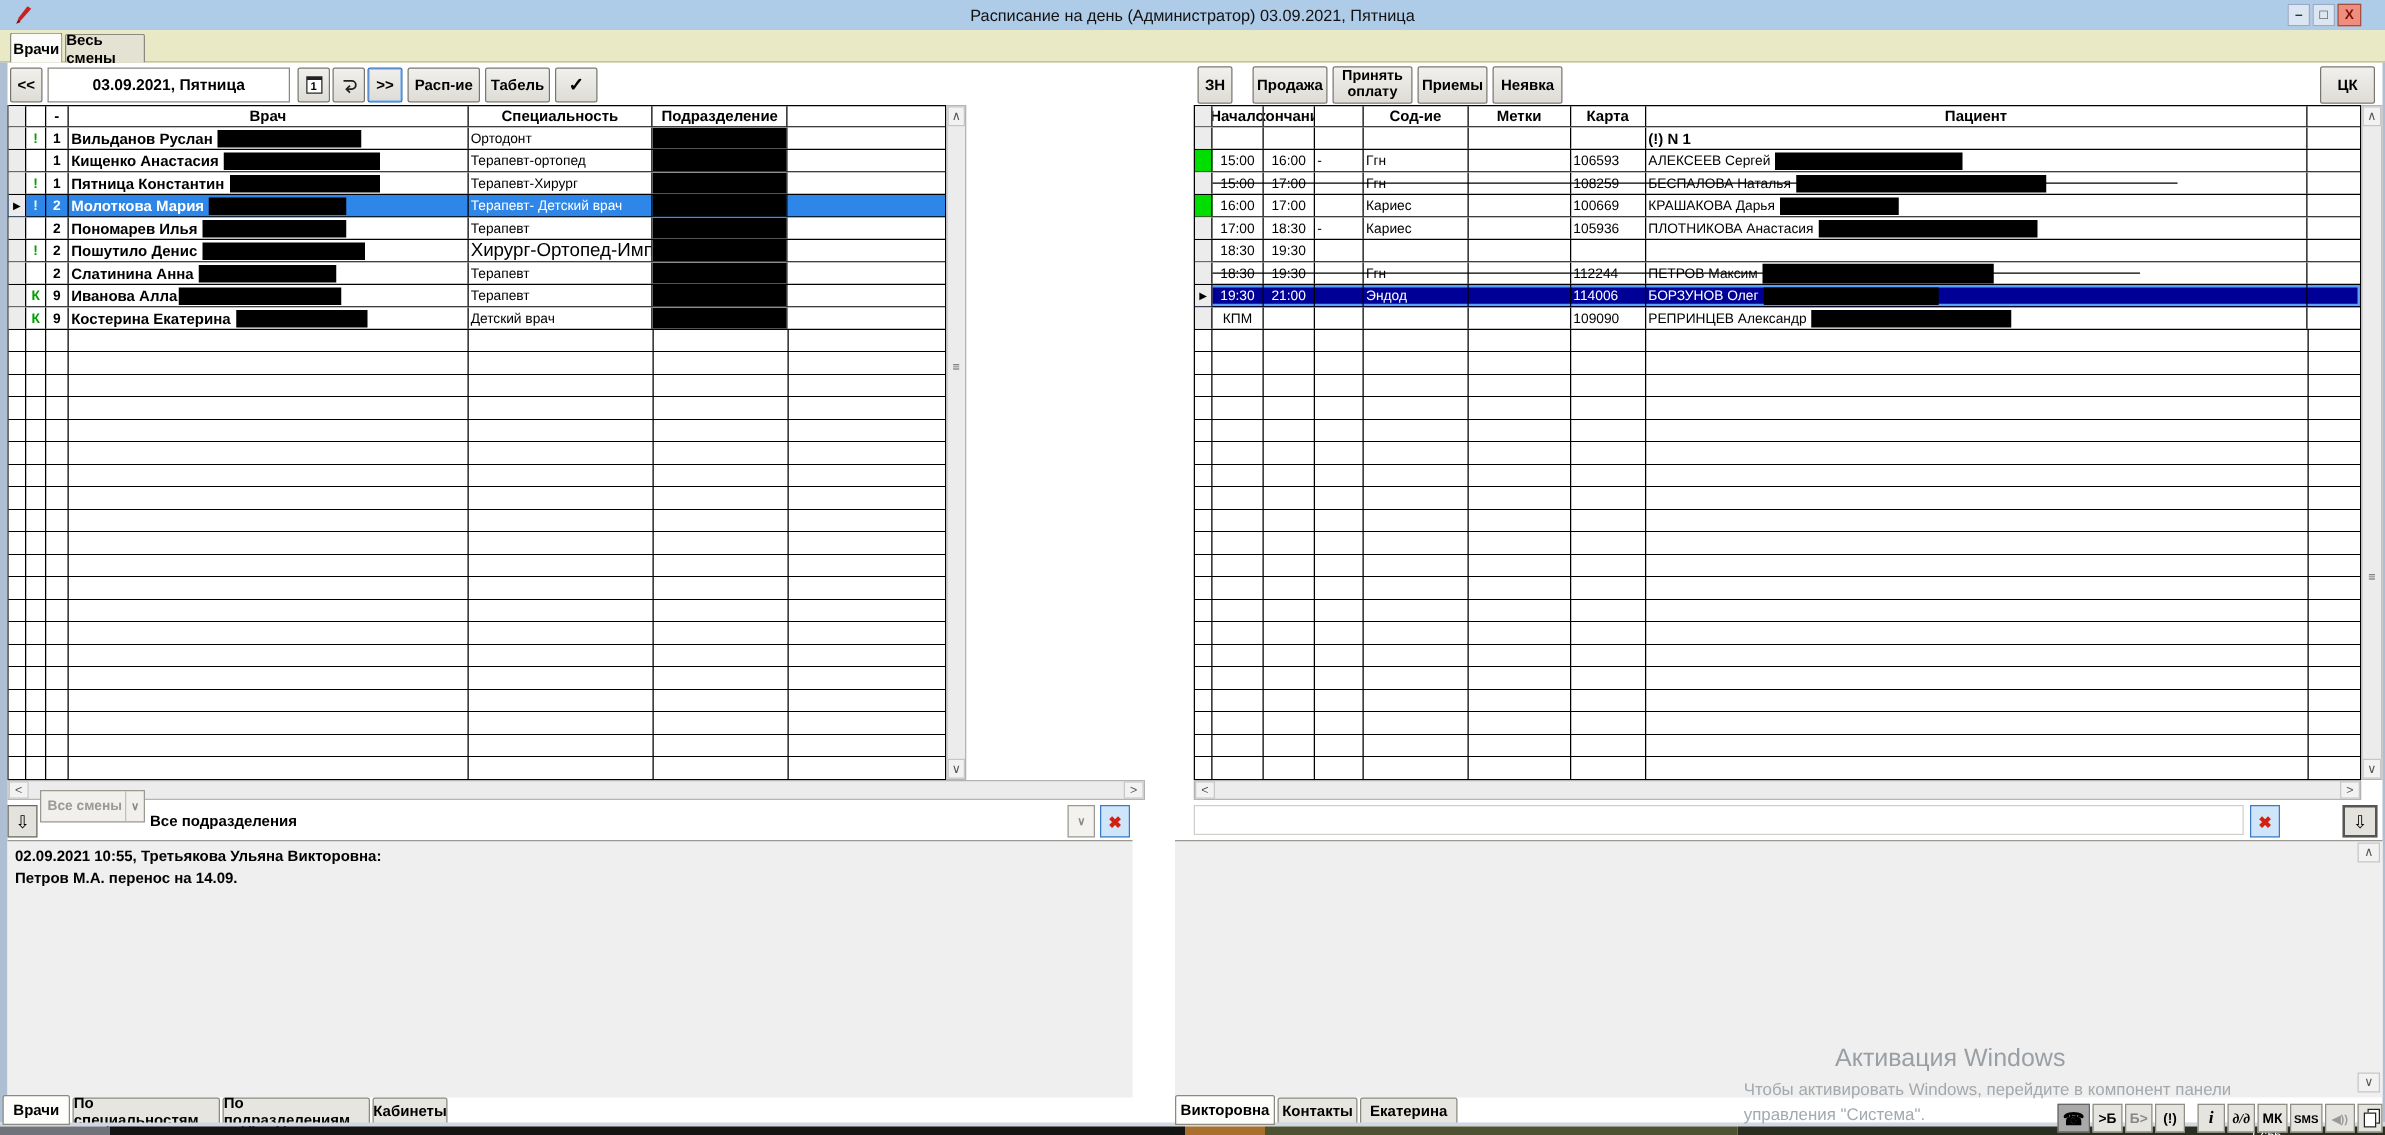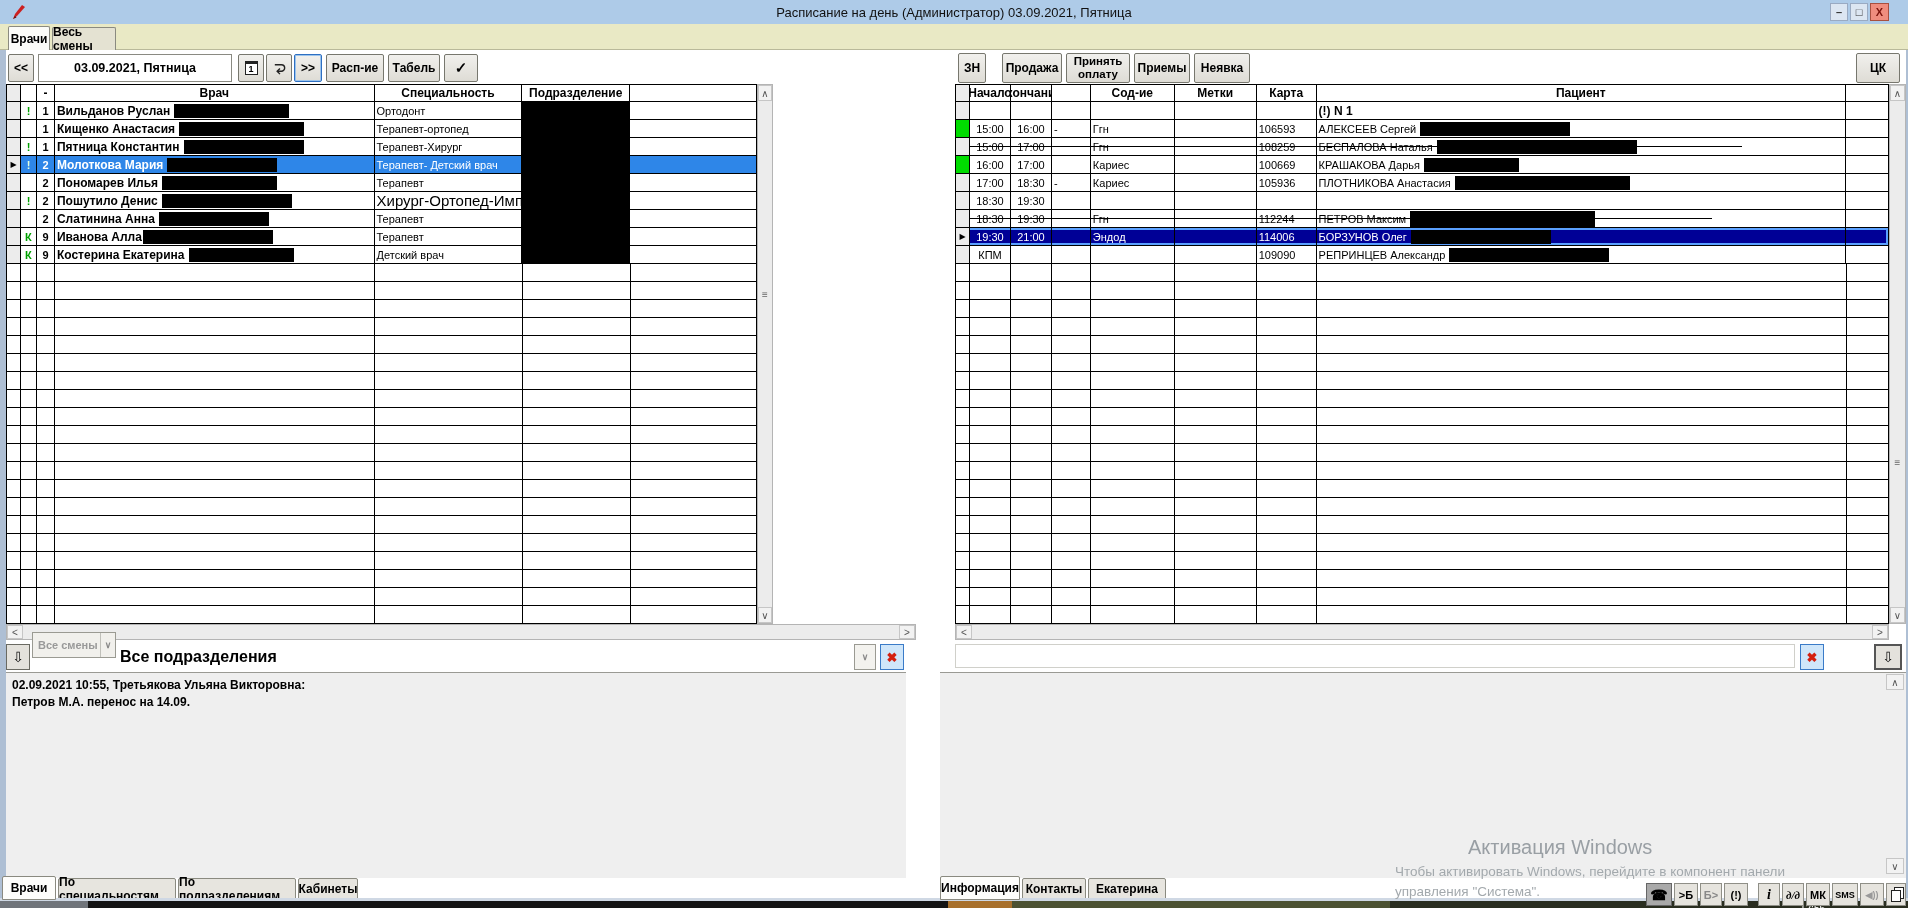--- a/index.html
+++ b/index.html
@@ -294,21 +294,21 @@
 <div class="abs sb" style="left:6px;top:624px;width:910px;height:16px">
   <div class="sbb" style="left:0;top:0;width:16px;height:14px">&lt;</div>
   <div class="sbb" style="right:0;top:0;width:16px;height:14px">&gt;</div>
 </div>
 
 <div class="abs pinbtn" style="left:6px;top:644px;width:24px;height:26px">⇩</div>
 <div class="abs combo" style="left:32px;top:632px;width:84px;height:26px;color:#999;padding-left:5px">
   <span>Все смены</span>
   <span class="comboarrow">∨</span>
 </div>
-<div class="abs" style="left:120px;top:646px;width:730px;height:22px;background:#fff;display:flex;align-items:center;font-size:16px;font-weight:bold">
+<div class="abs" style="left:120px;top:646px;width:730px;height:22px;background:#fff;display:flex;align-items:center;font-size:12px;font-weight:bold">
     <span>Все подразделения</span>
   </div>
 <div class="abs combo" style="left:854px;top:644px;width:22px;height:26px;justify-content:center;background:#f3f2ee">
     <span style="color:#888;font-size:9px">∨</span>
   </div>
 <div class="abs clrbtn" style="left:880px;top:644px;width:24px;height:26px">
     <span>✖</span>
   </div>
 
 <div class="abs commentbox" style="left:6px;top:672px;width:900px;height:206px">
@@ -493,21 +493,21 @@
 <div class="abs" style="left:955px;top:644px;width:840px;height:24px;background:#fff;border:1px solid #d0d0ca"></div>
 <div class="abs clrbtn" style="left:1800px;top:644px;width:24px;height:26px">
     <span>✖</span>
   </div>
 <div class="abs pinbtn" style="left:1874px;top:644px;width:28px;height:26px;border:2px solid #555">⇩</div>
 
 <div class="abs commentbox" style="left:940px;top:672px;width:966px;height:206px"></div>
 <div class="abs sbb" style="left:1886px;top:674px;width:18px;height:16px">∧</div>
 <div class="abs sbb" style="left:1886px;top:858px;width:18px;height:16px">∨</div>
 
-<div class="btab on" style="left:940px;width:80px">Информация</div>
+<div class="btab on" style="left:940px;width:80px">Викторовна</div>
 <div class="btab" style="left:1022px;width:64px">Контакты</div>
 <div class="btab" style="left:1088px;width:78px">Екатерина</div>
 
 <div class="abs wm1" style="left:1468px;top:836px">Активация Windows</div>
 <div class="abs wm2" style="left:1395px;top:862px">
   <div>Чтобы активировать Windows, перейдите в компонент панели</div>
   <div>управления "Система".</div>
 </div>
 
 <div class="sbtn" style="left:1646px;width:26px;background:#a9a9a9;border-color:#666;font-size:14px">

